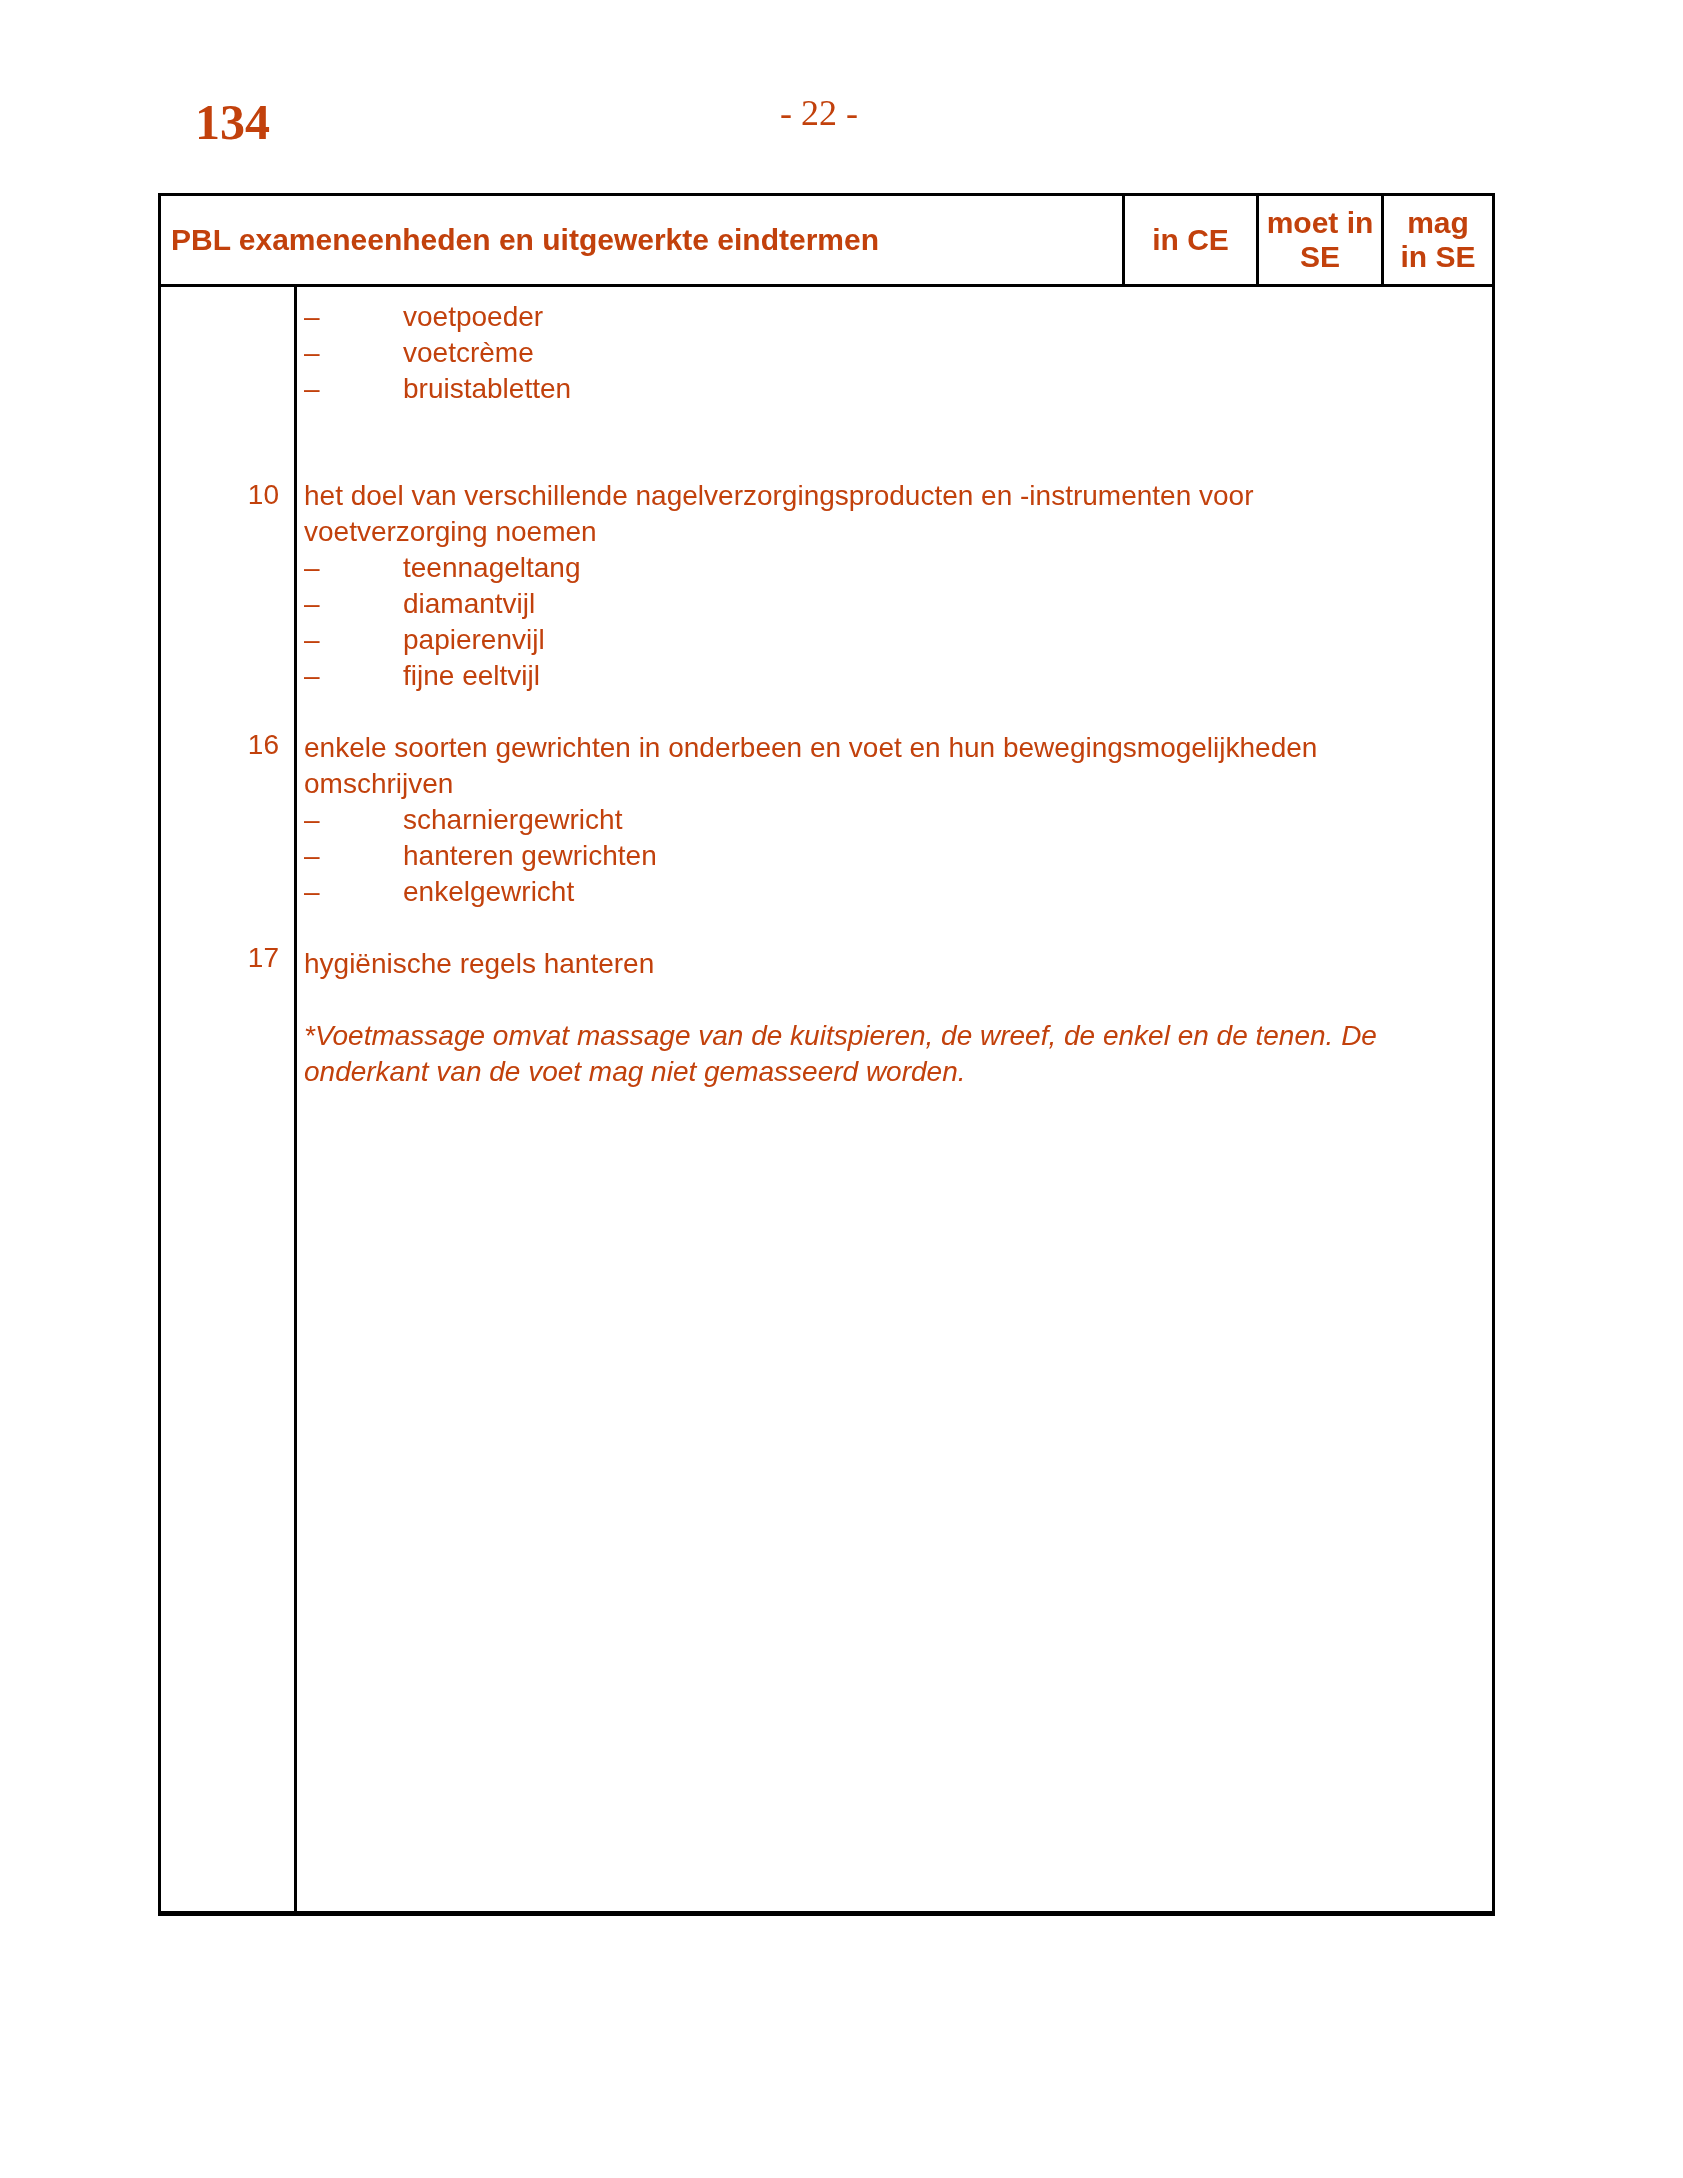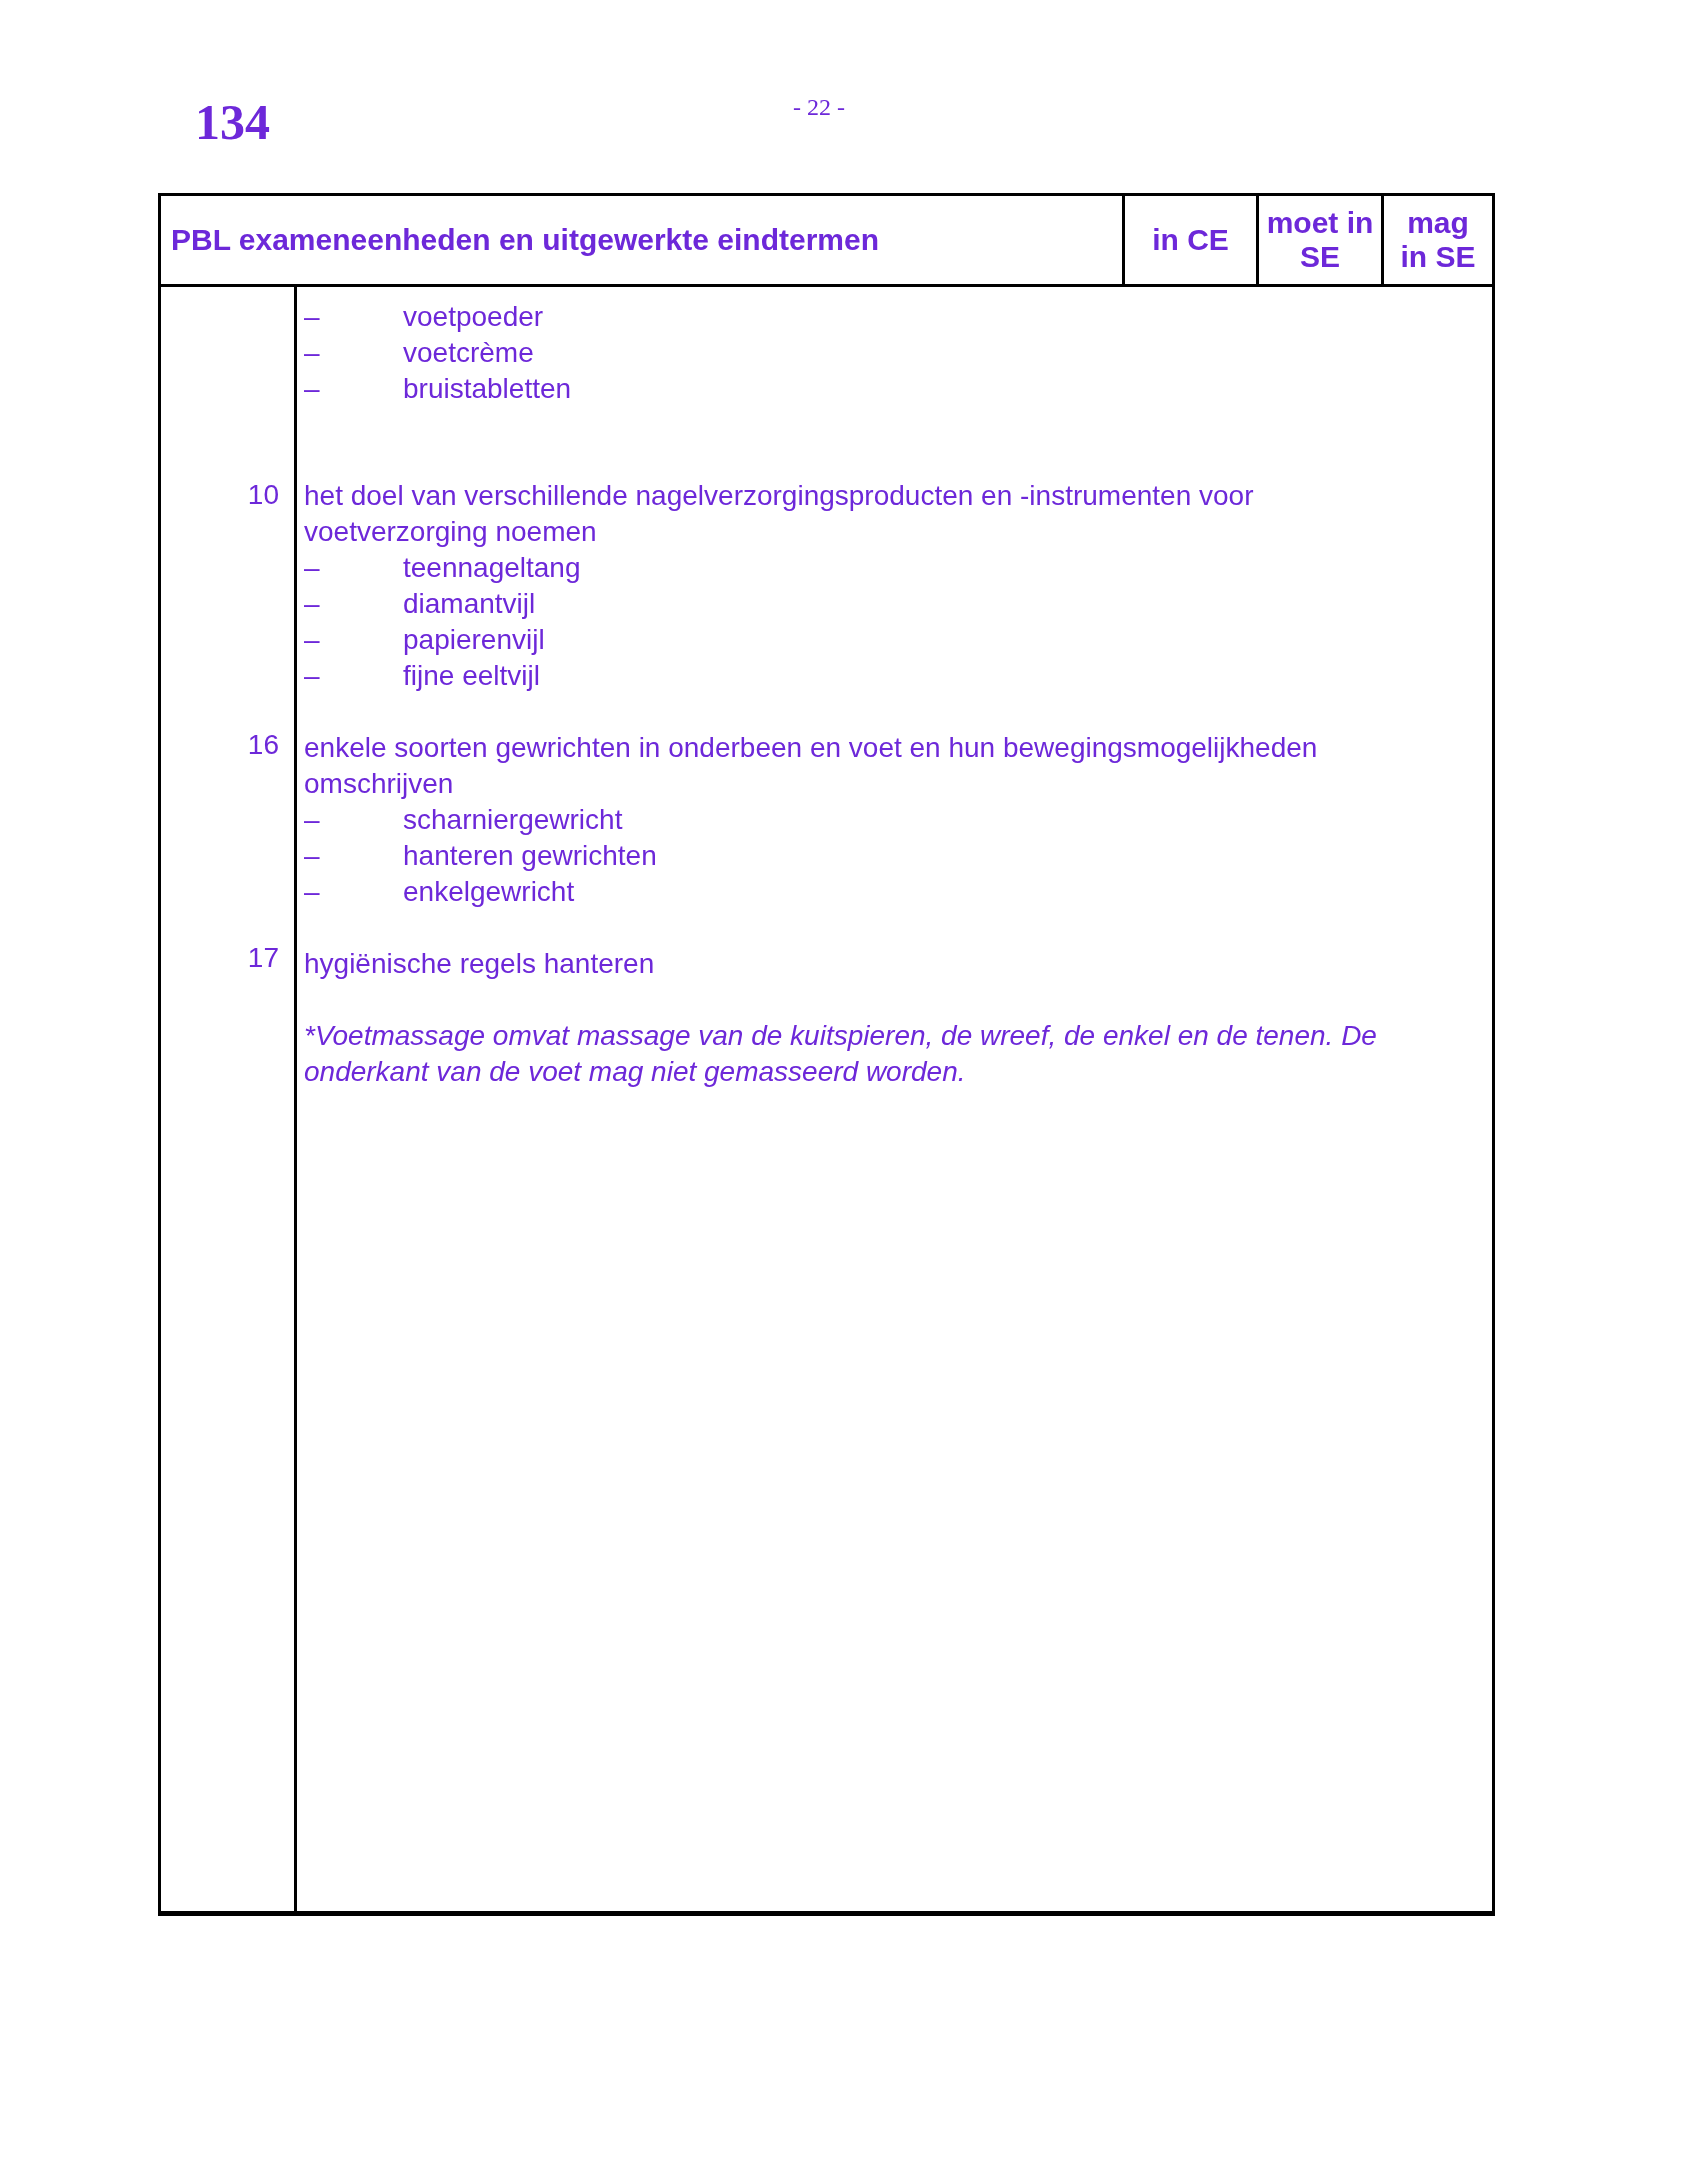--- a/index.html
+++ b/index.html
@@ -2,41 +2,41 @@
 <html><head>
 <meta charset="utf-8">
 <style>
   * { margin: 0; padding: 0; box-sizing: border-box; }
   html, body { background: #ffffff; }
   .page {
     position: relative;
     width: 1683px;
     height: 2178px;
     background: #ffffff;
-    color: #6d28d9;
+    color: #c2410c;
     font-family: "Liberation Sans", sans-serif;
     overflow: hidden;
   }
   .booklet-number {
     position: absolute;
     left: 195px;
     top: 97px;
     font-family: "Liberation Serif", "DejaVu Serif", serif;
     font-weight: bold;
     font-size: 50px;
     line-height: 1;
   }
   .page-number {
     position: absolute;
     left: 720px;
     top: 95px;
     width: 198px;
     text-align: center;
     font-family: "Liberation Serif", "DejaVu Serif", serif;
-    font-size: 24px;
+    font-size: 36px;
     line-height: 1;
   }
   .exam-table {
     position: absolute;
     left: 158px;
     top: 193px;
     width: 1337px;
     height: 1723px;
     border: 3px solid #000000;
     border-bottom-width: 5px;

